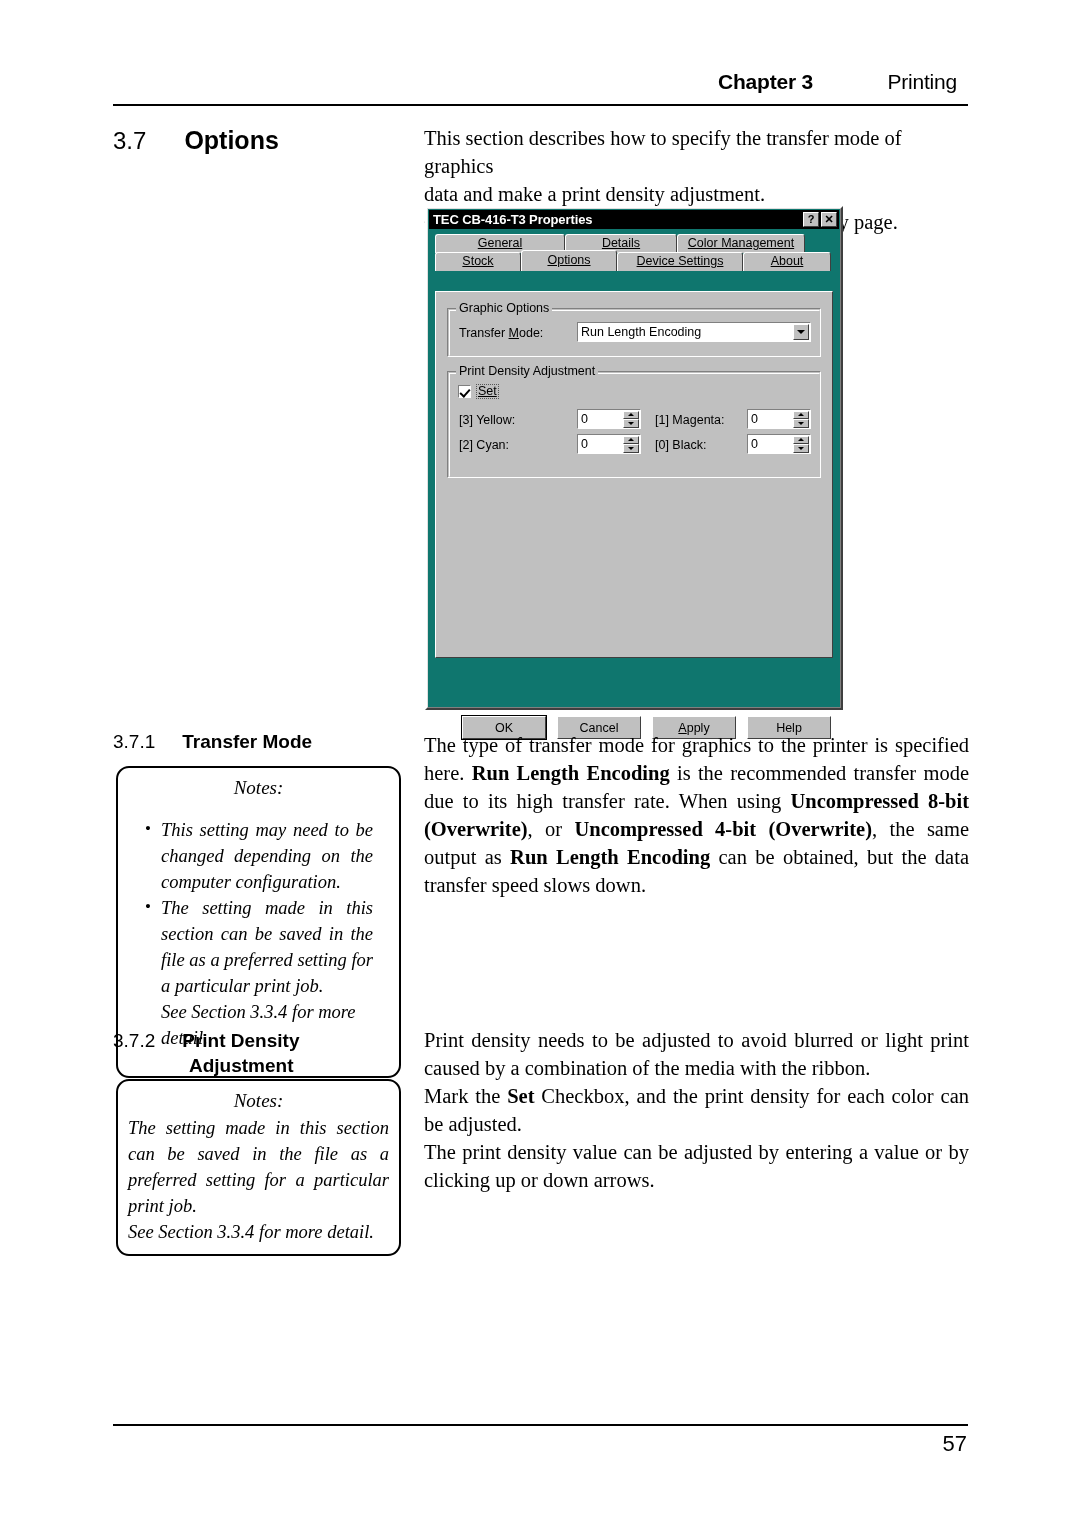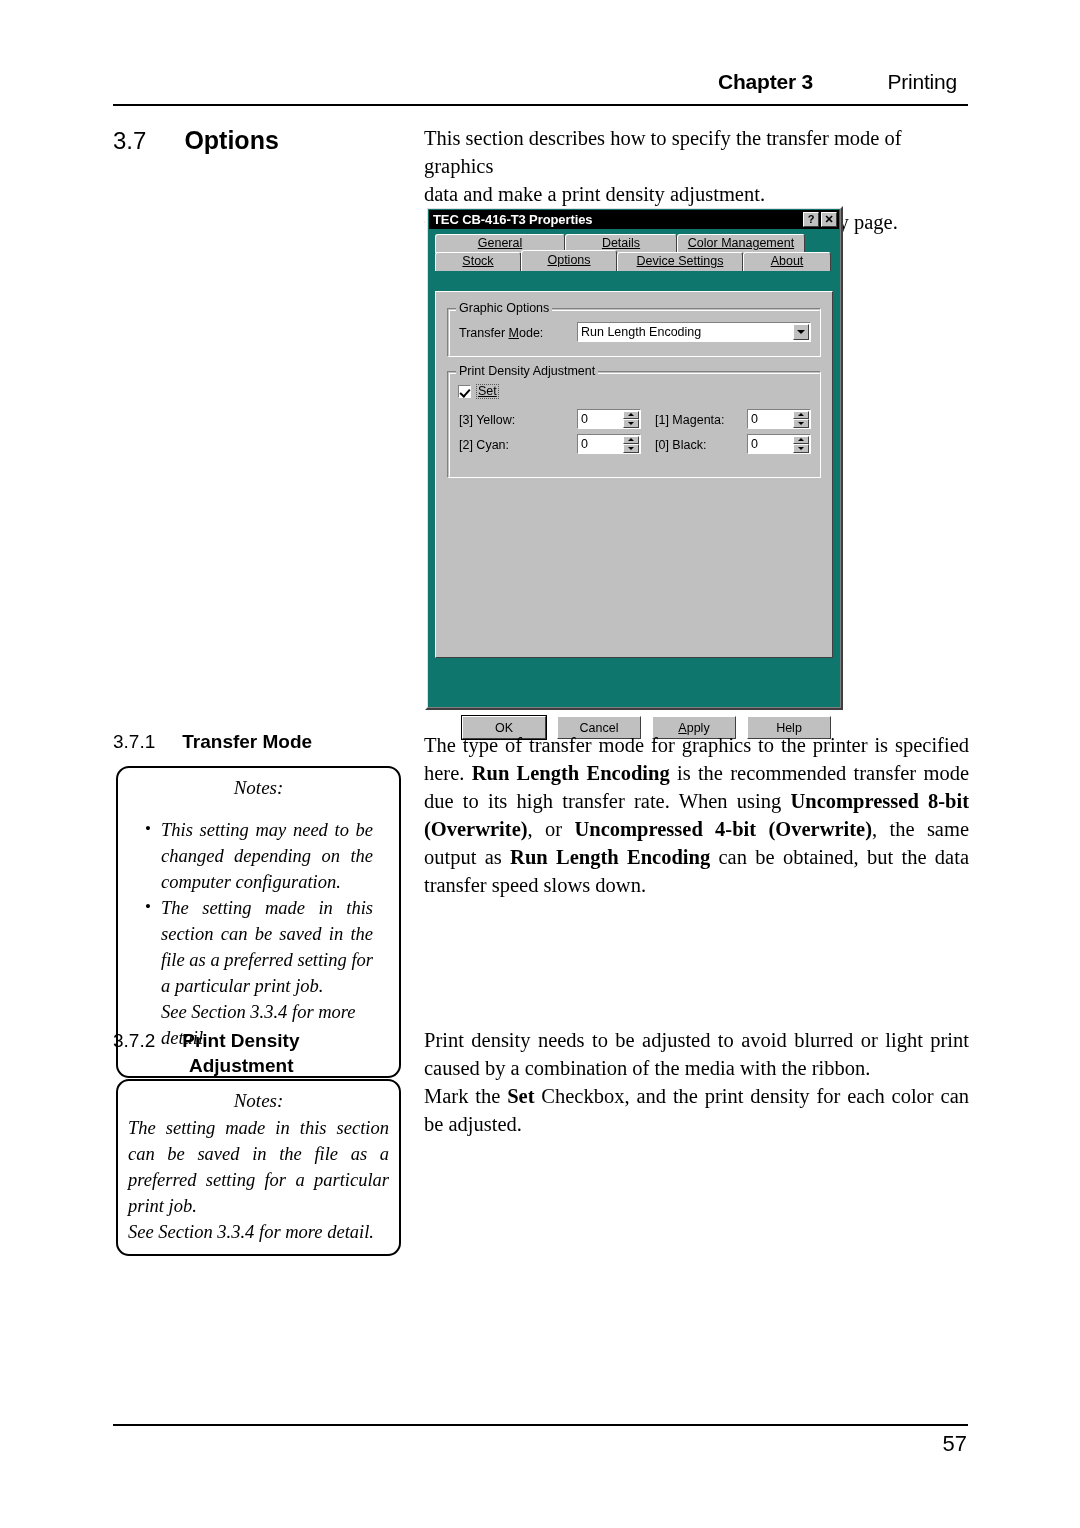--- a/index.html
+++ b/index.html
@@ -657,18 +657,19 @@
 
   <div class="notes-box notes-372">
     <div class="notes-title">Notes:</div>
     <p>The setting made in this section can be saved in the file as a preferred setting for a particular print job.</p>
     <p class="last-line">See Section 3.3.4 for more detail.</p>
   </div>
 
   <div class="body-col body-372">
     <p>Print density needs to be adjusted to avoid blurred or light print caused by a combination of the media with the ribbon.</p>
     <p><span>Mark the </span><b>Set</b><span> Checkbox, and the print density for each color can be adjusted.</span></p>
+    <p>The print density value can be adjusted by entering a value or by clicking up or down arrows.</p>
   </div>
 
   <div class="rule-bottom"></div>
   <div class="page-number">57</div>
 
 </div>
 
 </body></html>

